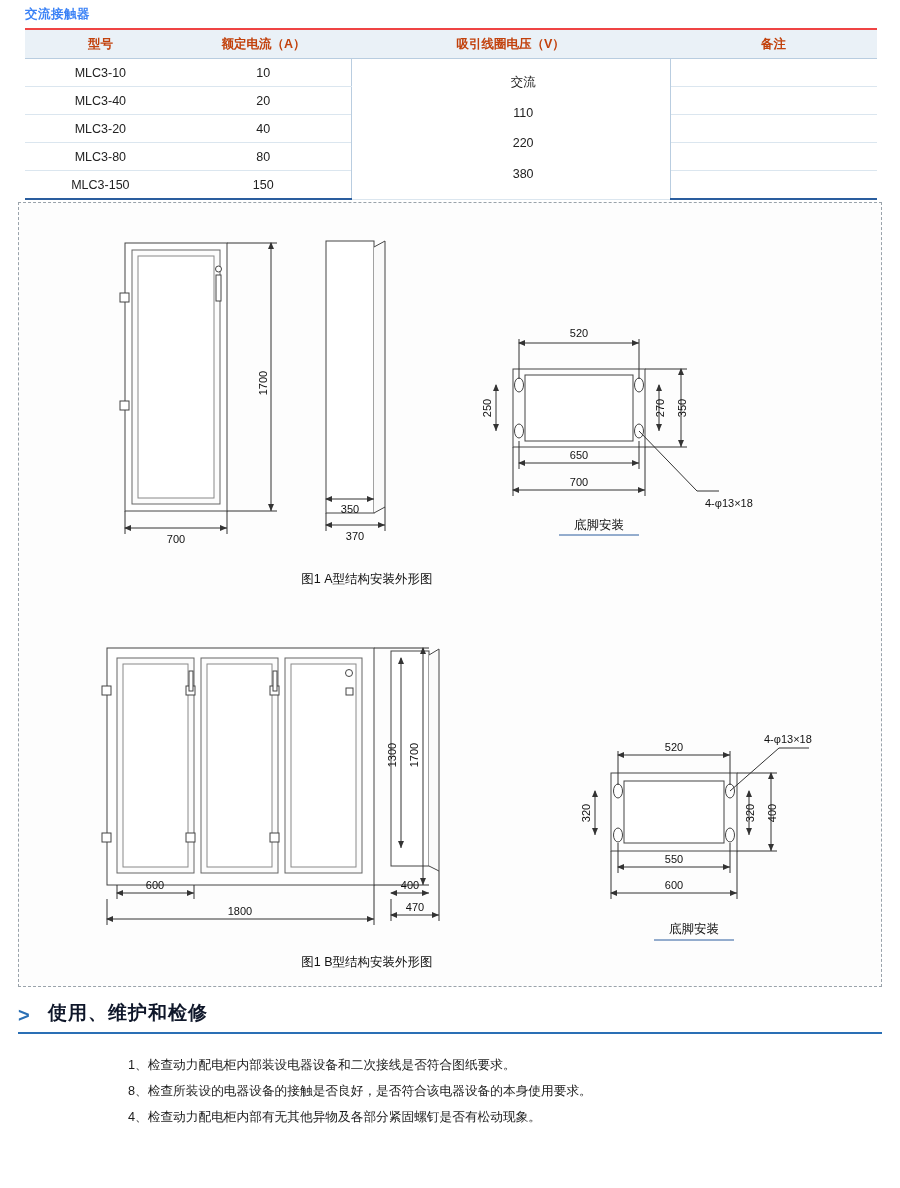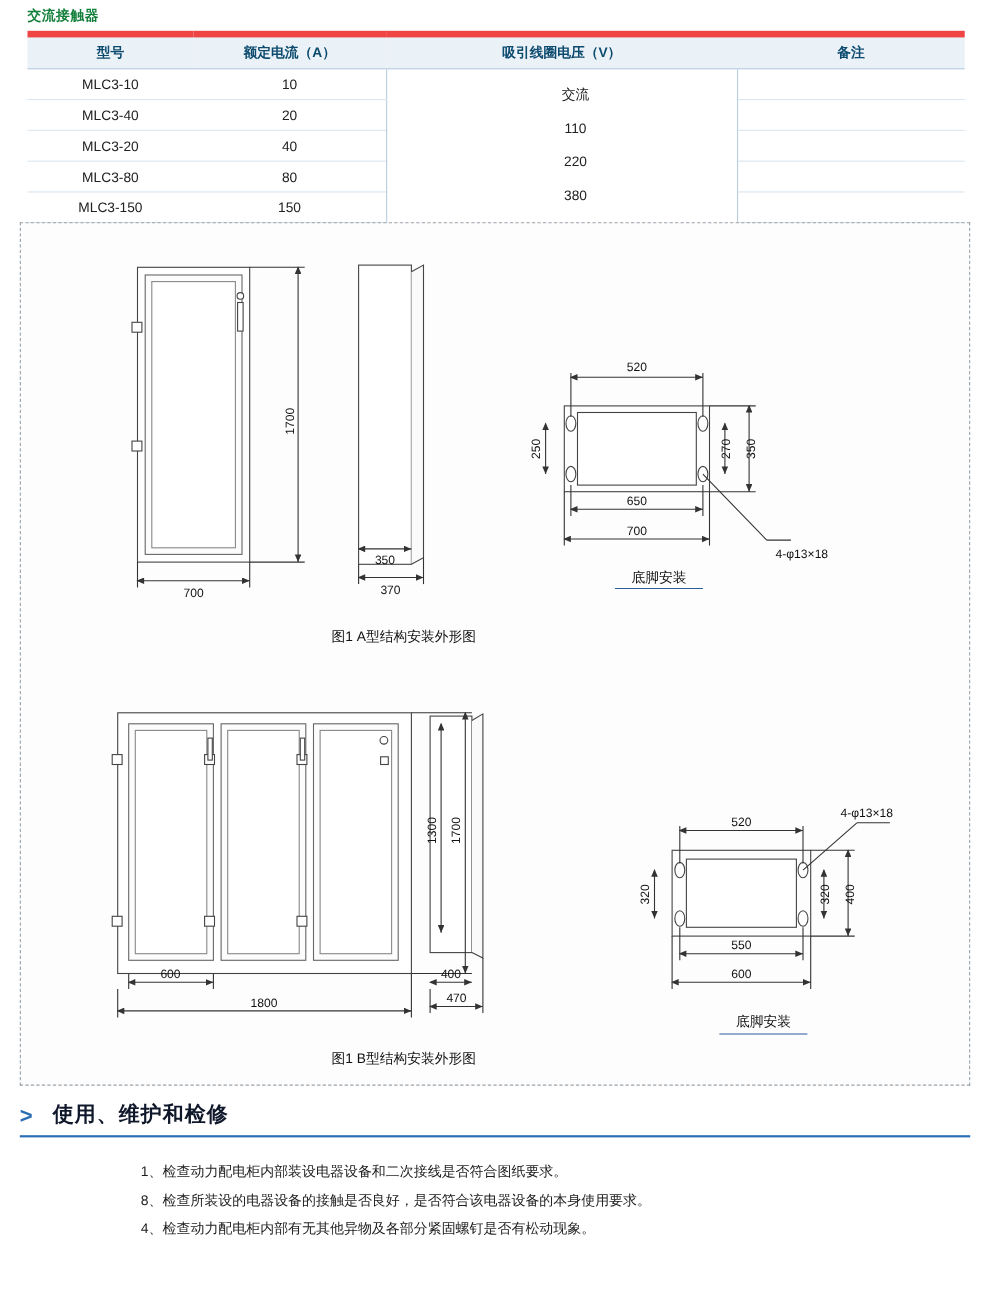--- a/index.html
+++ b/index.html
@@ -21,37 +21,37 @@
     height: 1188px;
   }
 
   
   .table-title {
     position: absolute;
     left: 25px;
     top: 6px;
     font-size: 12.5px;
     font-weight: bold;
-    color: #15803d;
+    color: #3b82f6;
     letter-spacing: .5px;
   }
   table.spec {
     position: absolute;
     left: 25px;
     top: 28px;
     width: 852px;
     border-collapse: collapse;
     font-size: 12.5px;
   }
   table.spec thead th {
     background: #eaf1f7;
     font-weight: bold;
-    color: #0c4a6e;
+    color: #c2410c;
     height: 26px;
-    border-top: 6px solid #ef4444;
+    border-top: 2px solid #ef4444;
     border-bottom: 1px solid #b9cde0;
     text-align: center;
     font-size: 12.5px;
   }
   table.spec tbody td {
     height: 25px;
     text-align: center;
     border-bottom: 1px solid #dbe6ef;
     color: #222;
     font-size: 12.5px;

